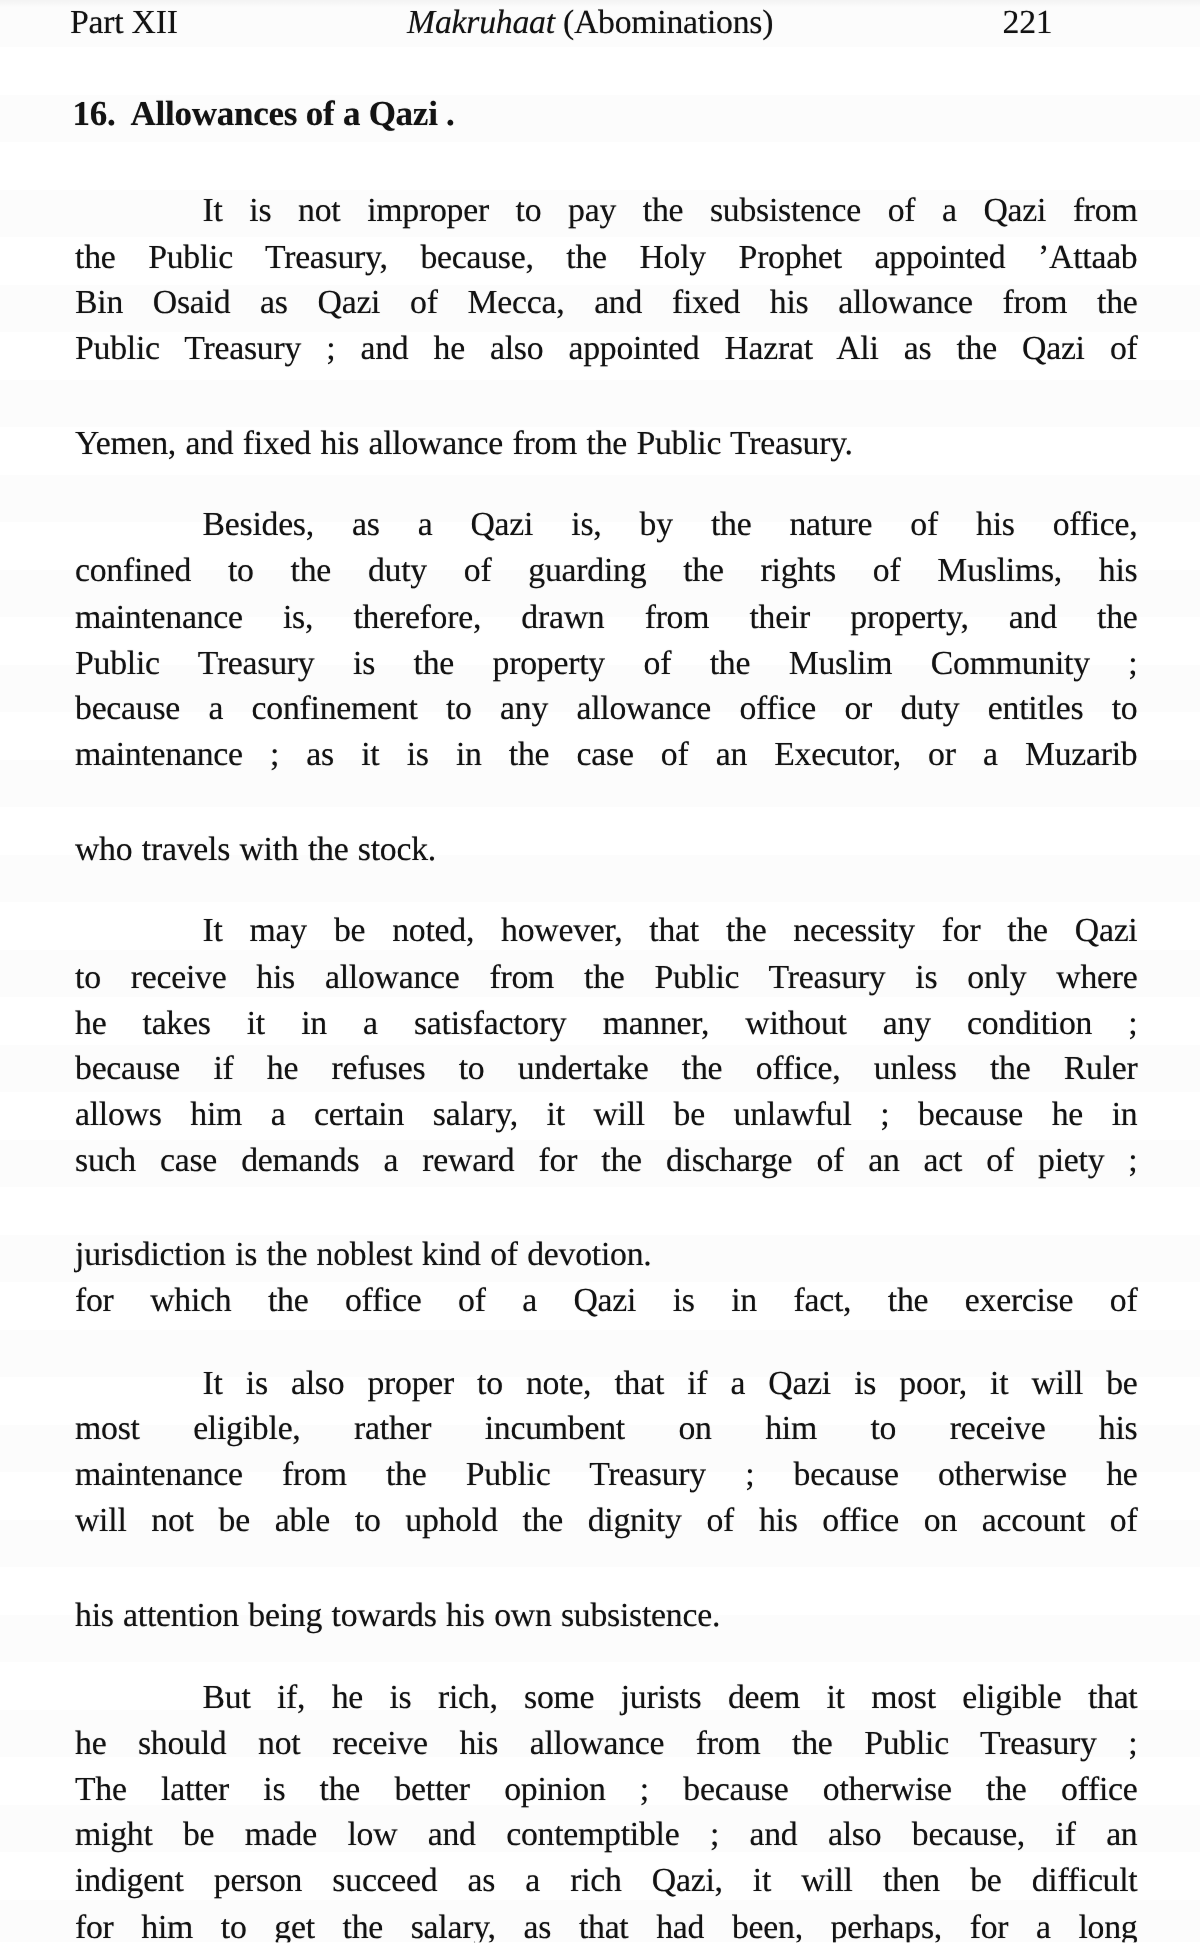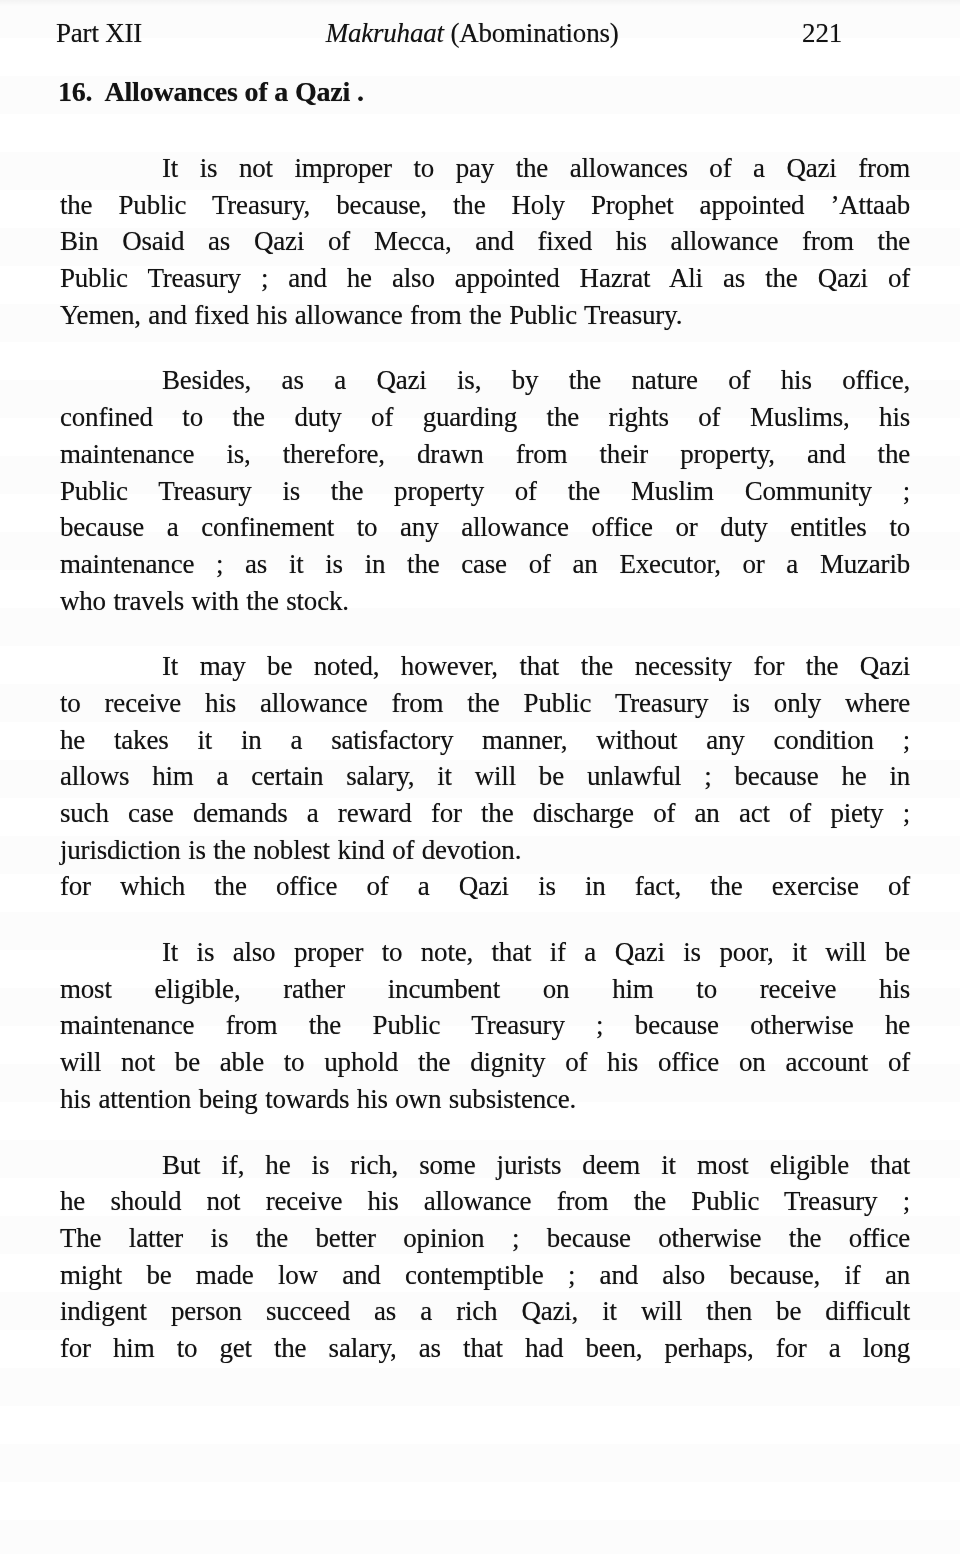--- a/index.html
+++ b/index.html
@@ -22,21 +22,21 @@
     content: "";
     position: absolute;
     inset: 0;
     background:
       linear-gradient(to bottom, rgba(0,0,0,0.035) 0, rgba(0,0,0,0) 6px),
       repeating-linear-gradient(to bottom, rgba(0,0,0,0.012) 0 38px, rgba(0,0,0,0) 38px 76px);
     pointer-events: none;
   }
   .running-header {
     position: absolute;
-    top: 18px;
+    top: 2px;
     left: 56px;
     width: 786px;
     display: flex;
     justify-content: space-between;
     align-items: baseline;
     font-size: 27px;
     line-height: 30px;
     letter-spacing: -0.2px;
   }
   .running-header .book-title-wrap {
@@ -68,20 +68,21 @@
     text-align: justify;
     text-align-last: justify;
     height: 36.7px;
     overflow: visible;
   }
   .line.first {
     text-indent: 102px;
   }
   .line.last {
     text-align-last: left;
+    margin-top: 39px;
   }
   em.book-title {
     font-style: italic;
   }
 </style>
 </head>
 <body>
 
 <div class="page">
 
@@ -89,39 +90,40 @@
     <span>Part XII</span>
     <span class="book-title-wrap"><em class="book-title">Makruhaat</em><span> (Abominations)</span></span>
     <span>221</span>
   </div>
 
   <div class="section-heading">16.  Allowances of a Qazi .</div>
 
   <main class="page-body">
 
   <div class="para">
-        <div class="line first">It is not improper to pay the allowances of a Qazi from</div>
+        <div class="line first">It is not improper to pay the subsistence of a Qazi from</div>
         <div class="line">the Public Treasury, because, the Holy Prophet appointed ’Attaab</div>
         <div class="line">Bin Osaid as Qazi of Mecca, and fixed his allowance from the</div>
         <div class="line">Public Treasury ; and he also appointed Hazrat Ali as the Qazi of</div>
         <div class="line last">Yemen, and fixed his allowance from the Public Treasury.</div>
       </div>
       <div class="para">
         <div class="line first">Besides, as a Qazi is, by the nature of his office,</div>
         <div class="line">confined to the duty of guarding the rights of Muslims, his</div>
         <div class="line">maintenance is, therefore, drawn from their property, and the</div>
         <div class="line">Public Treasury is the property of the Muslim Community ;</div>
         <div class="line">because a confinement to any allowance office or duty entitles to</div>
         <div class="line">maintenance ; as  it is in the case of an Executor, or a Muzarib</div>
         <div class="line last">who travels with the stock.</div>
       </div>
       <div class="para">
         <div class="line first">It may be noted, however, that the necessity for the Qazi</div>
         <div class="line">to receive his allowance from the Public Treasury is only where</div>
         <div class="line">he takes it in a satisfactory manner, without any condition ;</div>
+        <div class="line">because if he refuses to undertake the office, unless the Ruler</div>
         <div class="line">allows him a certain salary, it will be unlawful ; because he in</div>
         <div class="line">such case demands a reward for the discharge of an act of piety ;</div>
         <div class="line last">jurisdiction is the noblest kind of devotion.</div>
         <div class="line">for which the office of a Qazi is in fact, the exercise of</div>
       </div>
       <div class="para">
         <div class="line first">It is also proper to note, that if a Qazi is poor, it will be</div>
         <div class="line">most eligible, rather incumbent on him to receive his</div>
         <div class="line">maintenance from the Public Treasury ; because otherwise he</div>
         <div class="line">will not be able to uphold the dignity of his office on account of</div>

